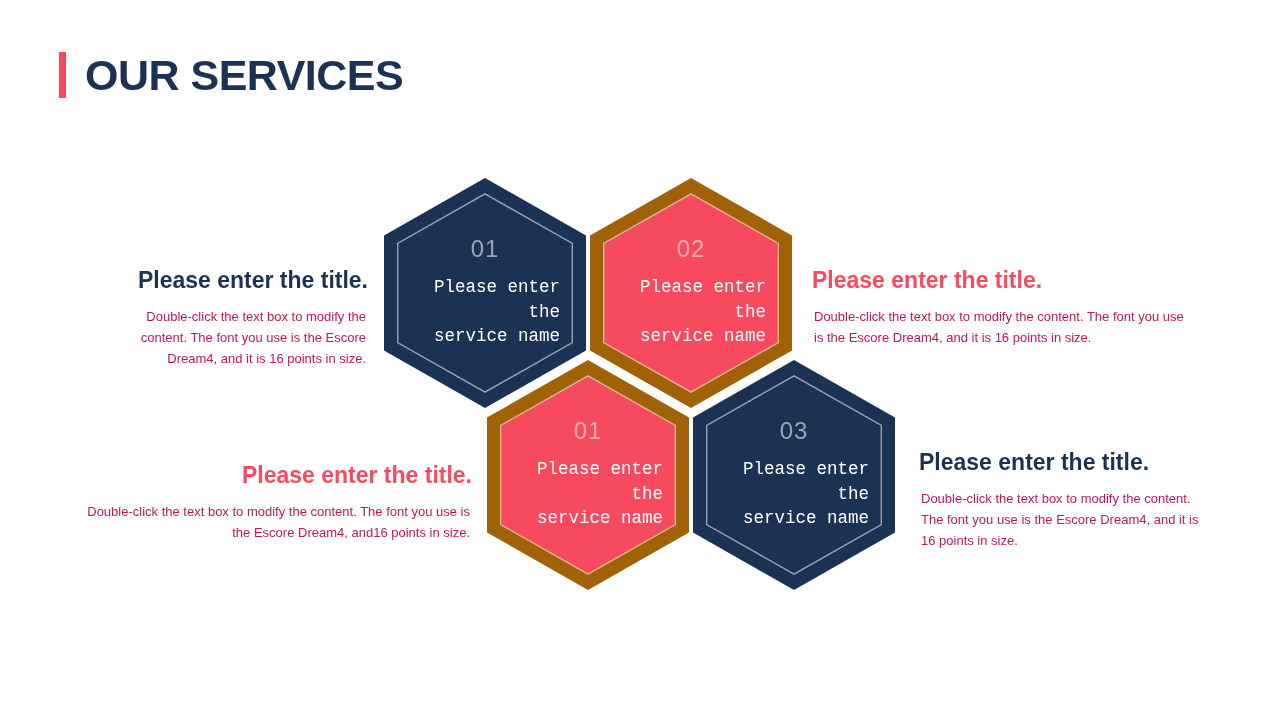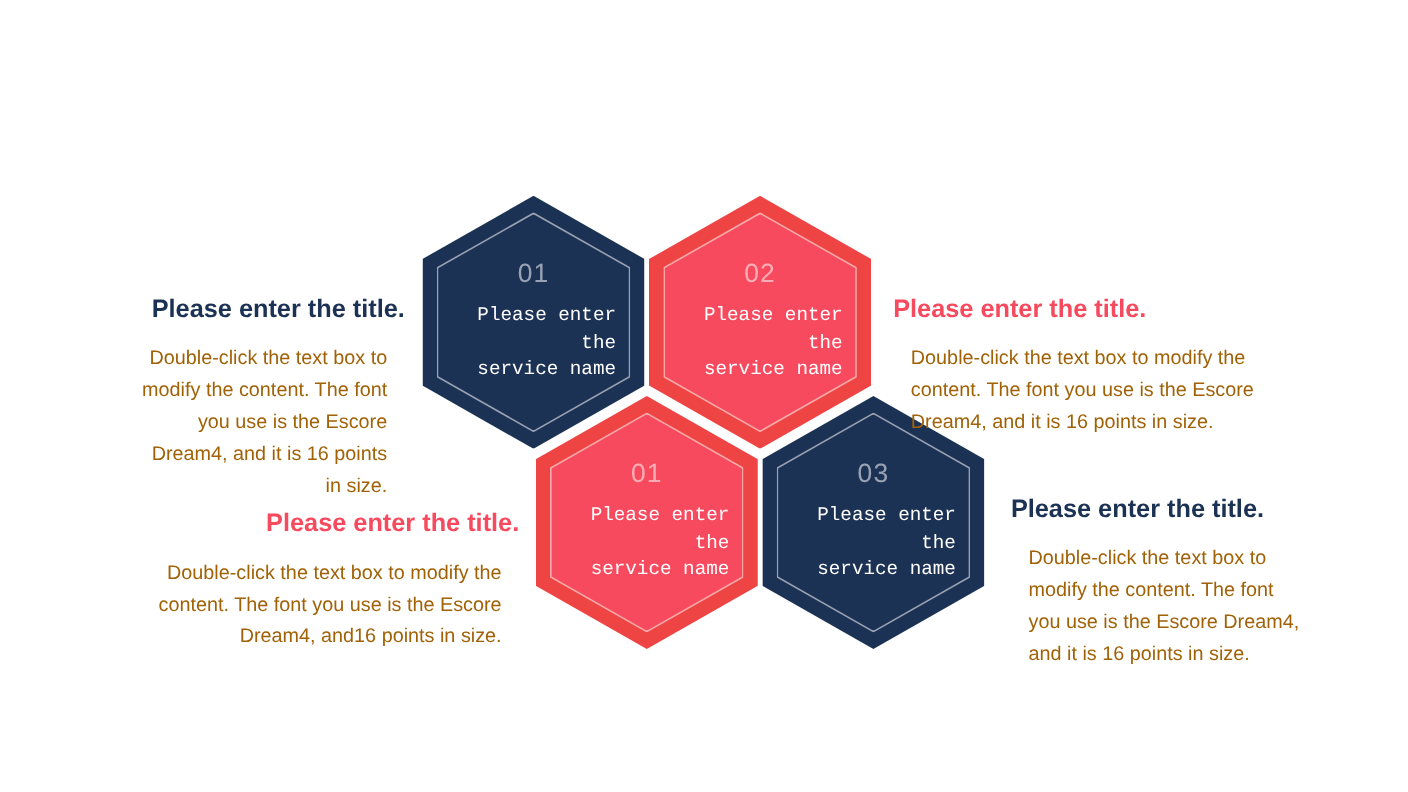--- a/index.html
+++ b/index.html
@@ -98,21 +98,21 @@
     right: 1.4px;
     bottom: 1.7px;
     -webkit-clip-path: polygon(50% 0%, 100% 25%, 100% 75%, 50% 100%, 0% 75%, 0% 25%);
     clip-path: polygon(50% 0%, 100% 25%, 100% 75%, 50% 100%, 0% 75%, 0% 25%);
     background: inherit;
   }
   .hex.navy .hex-inner-line::after { background: #1c3255; }
   .hex.coral .hex-inner-line::after { background: #f74a5e; }
 
   .hex.navy  { background: #1c3255; }
-  .hex.coral { background: #ef4444; }
+  .hex.coral { background: #a16207; }
 
   .hex-num {
     position: relative;
     z-index: 2;
     font-size: 24px;
     font-weight: 300;
     color: rgba(255,255,255,0.55);
     line-height: 1;
     letter-spacing: 1px;
     margin-bottom: 14px;
@@ -148,37 +148,41 @@
   .txt-title {
     font-size: 23px;
     font-weight: bold;
     line-height: 1.25;
     margin: 16px 0 11px 0;
     font-family: Liberation Sans, sans-serif;
   }
   .txt-title.navy  { color: #1c3255; }
   .txt-title.coral { color: #f74a5e; }
   .txt-body {
-    font-size: 18px;
+    font-size: 13px;
     line-height: 1.62;
-    color: #a16207;
-    margin: 16px;
+    color: #be185d;
+    margin: 2px;
     font-family: "Liberation Sans", sans-serif;
   }
 
   .txt-01 { left: 108px; top: 250px; width: 260px; text-align: right; }
   .txt-02 { left: 812px; top: 250px; width: 382px; text-align: left;  }
   .txt-03 { left: 80px;  top: 445px; width: 392px; text-align: right; }
   .txt-04 { left: 919px; top: 432px; width: 282px; text-align: left;  }
 </style>
 </head>
 <body>
 
 <div id="slide">
 
+  <div class="header">
+    <div class="accent-bar"></div>
+    <div class="page-title">OUR SERVICES</div>
+  </div>
 
   <div class="hex-cluster">
 
     <div class="hex-halo halo-01"></div>
     <div class="hex-halo halo-02"></div>
     <div class="hex-halo halo-03"></div>
     <div class="hex-halo halo-04"></div>
 
     <div class="hex navy pos-01">
       <div class="hex-inner-line"></div>

